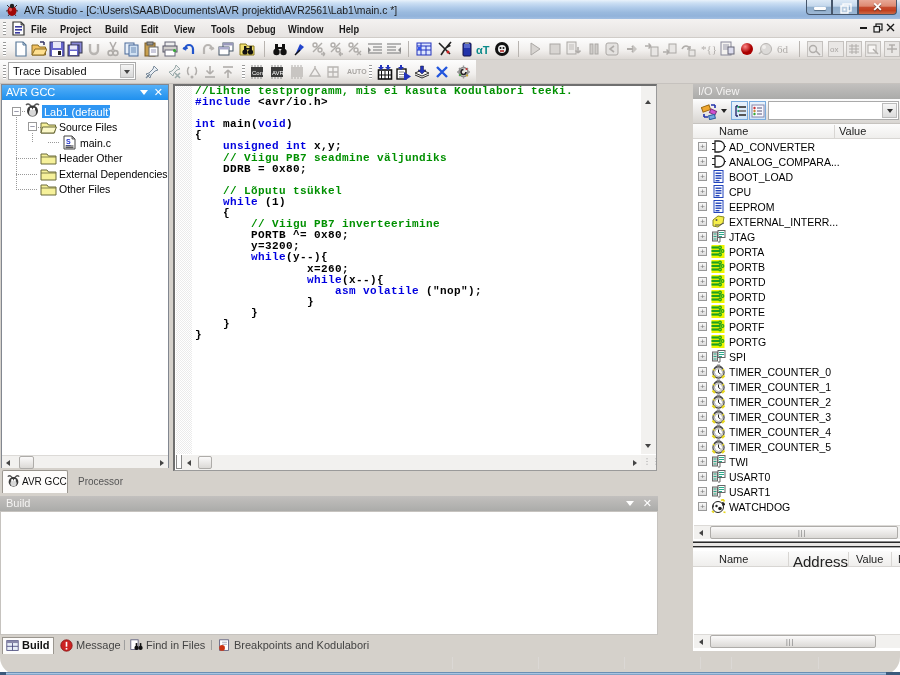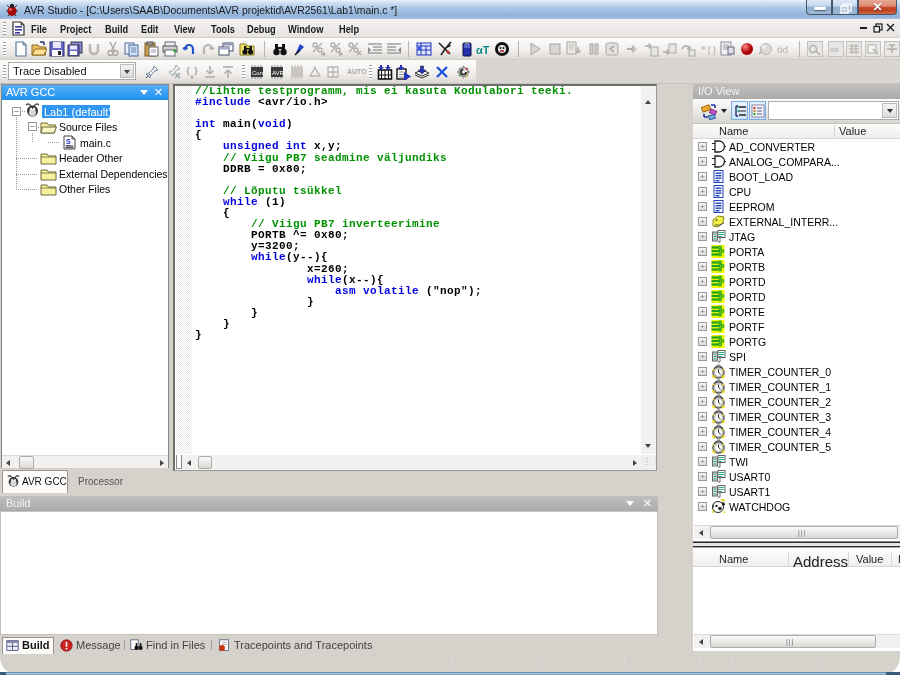--- a/index.html
+++ b/index.html
@@ -1006,21 +1006,21 @@
           <rect x="12" y="5" width="2" height="5"></rect>
         </g>
       </svg>
     <span class="abs" style="left:146px; top:2px; color:#444;">Find in Files</span>
     <span class="abs" style="left:210px; top:1px; color:#999;">|</span>
     <svg class="abs" style="left:218px; top:2px;" width="13" height="13" viewBox="0 0 16 16">
         <rect x="2" y="1" width="11" height="13" fill="#fff" stroke="#557"></rect>
         <circle cx="5" cy="11" r="3.5" fill="#cc3311"></circle>
         <path d="M5 4 h6 M5 6.5 h6" stroke="#99a" stroke-width="1"></path>
       </svg>
-    <span class="abs" style="left:234px; top:2px; color:#444;">Tracepoints and Tracepoints</span>
+    <span class="abs" style="left:234px; top:2px; color:#444;">Breakpoints and Kodulabori</span>
   </div>
 
   <div class="abs" id="winborder"></div>
   <div class="abs" style="left:0; top:672px; width:6px; height:3px; background:#3a5a7c;"></div>
   <div class="abs" style="left:886px; top:672px; width:14px; height:3px; background:#3a5a7c;"></div>
   <div class="abs" style="left:452px; top:657px; width:1px; height:12px; background:#dbd8d5;"></div>
   <div class="abs" style="left:538px; top:657px; width:1px; height:12px; background:#dbd8d5;"></div>
   <div class="abs" style="left:624px; top:657px; width:1px; height:12px; background:#dbd8d5;"></div>
   <div class="abs" style="left:700px; top:657px; width:1px; height:12px; background:#dbd8d5;"></div>
   <div class="abs" style="left:731px; top:657px; width:1px; height:12px; background:#dbd8d5;"></div>

